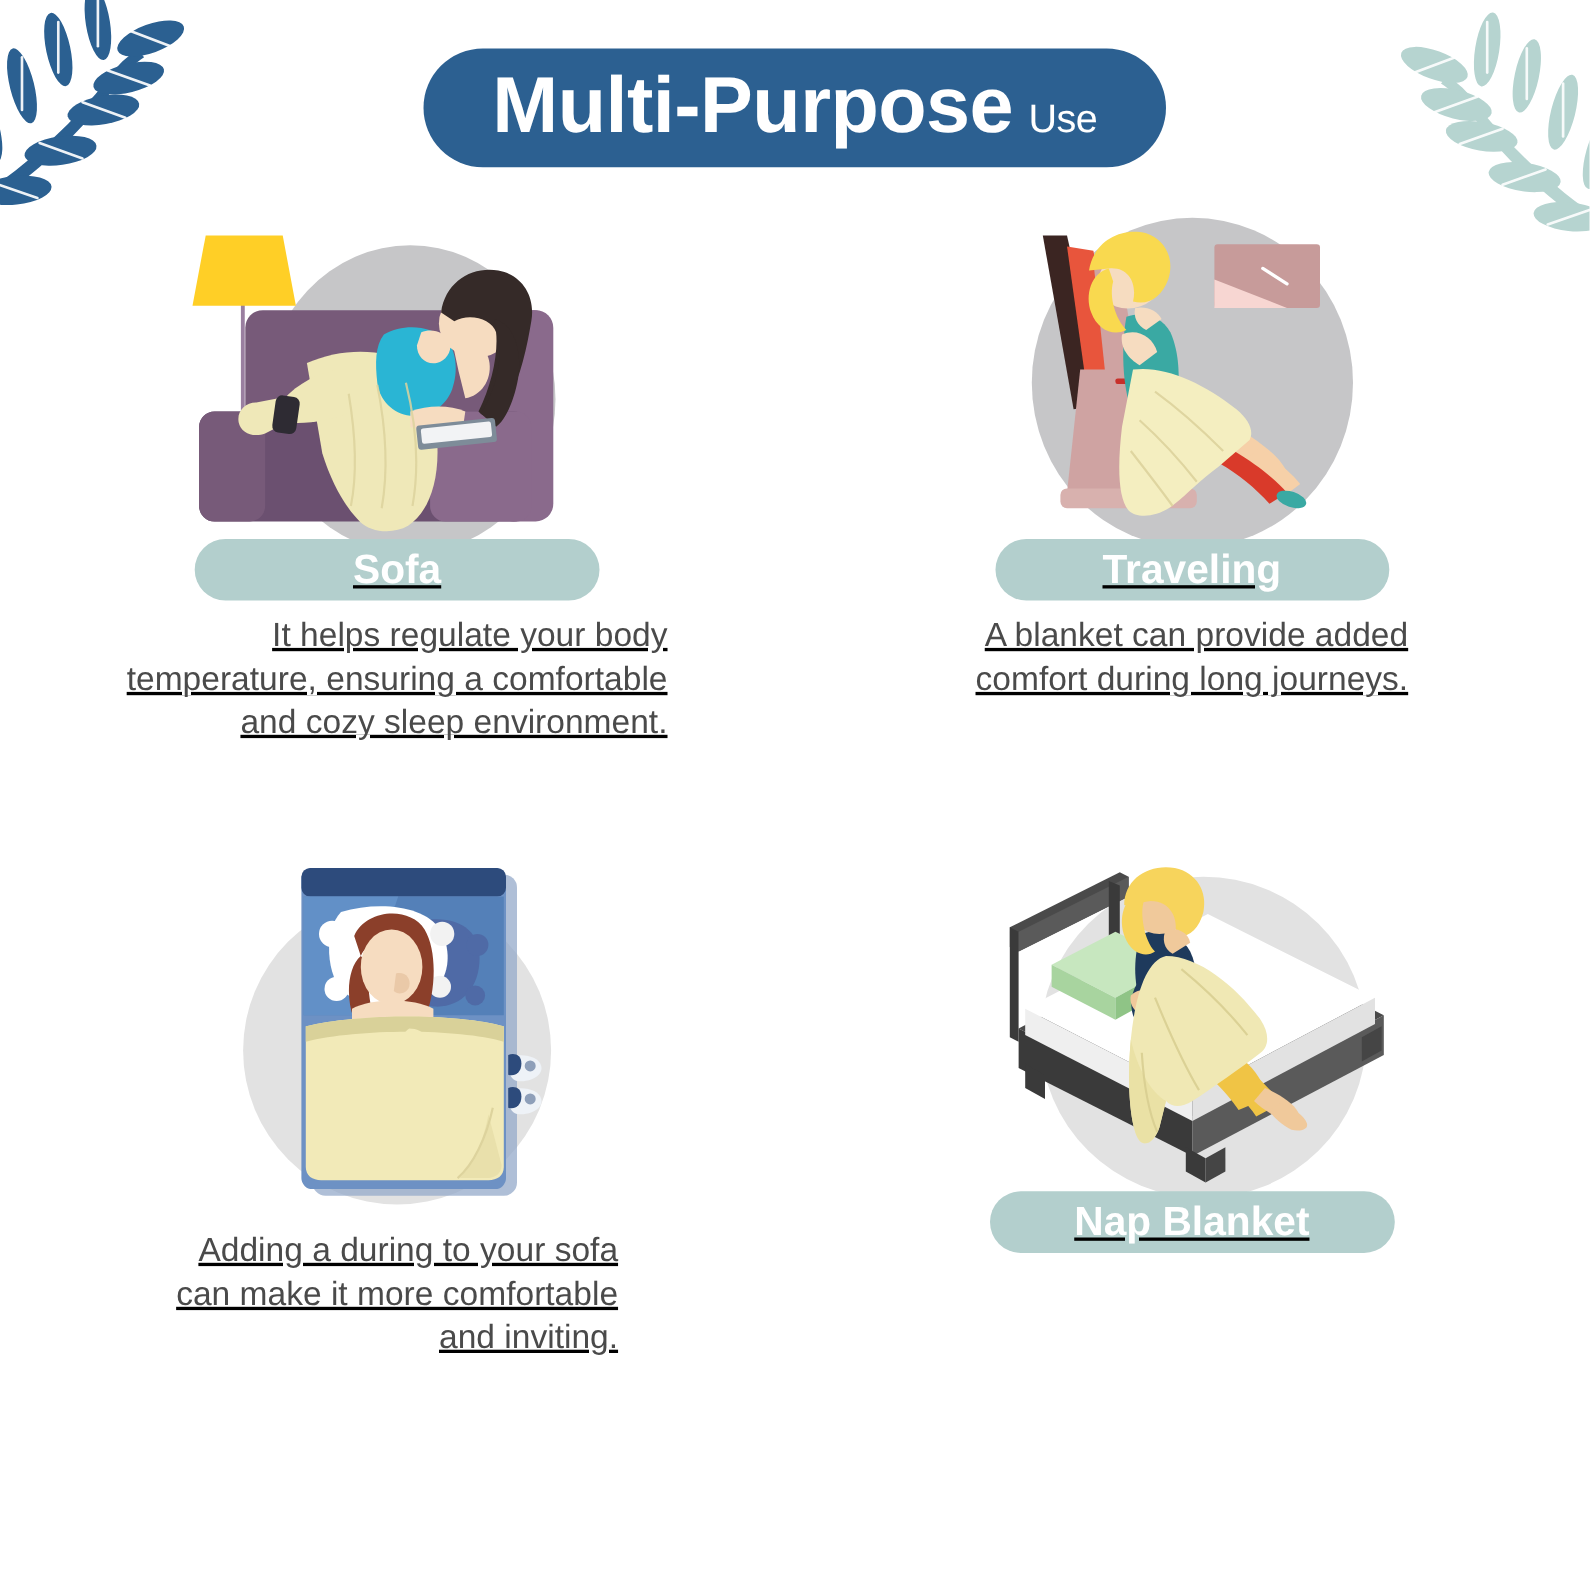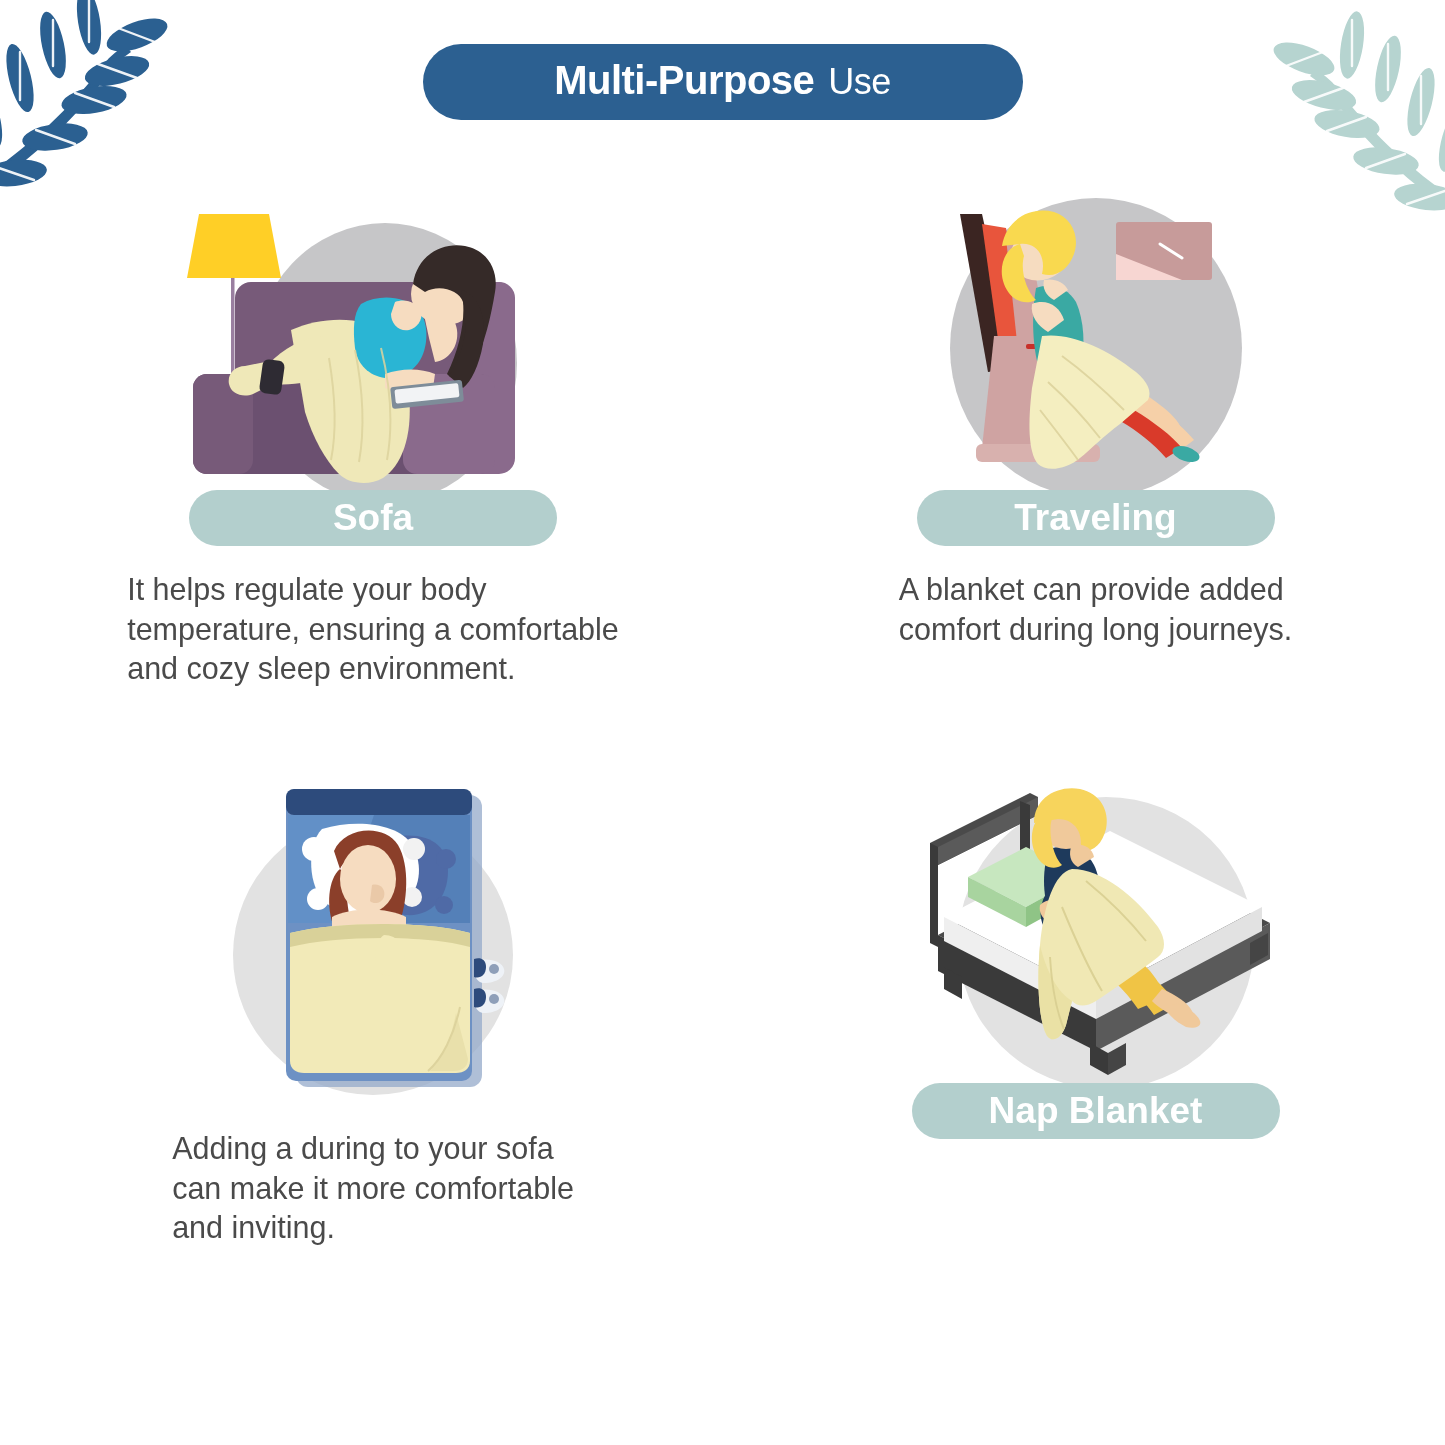--- a/index.html
+++ b/index.html
@@ -23,33 +23,34 @@
   }
   .title-pill{
     background:#2c6091;
     border-radius:70px;
     padding:16px 62px 20px 62px;
     display:flex;align-items:baseline;justify-content:center;
     min-width:600px;
     box-sizing:border-box;
   }
   .title-strong{
-    color:#ffffff;font-size:40px;font-weight:bold;letter-spacing:-0.5px;
+    color:#ffffff;font-size:72px;font-weight:bold;letter-spacing:-0.5px;
     line-height:1.0;
   }
   .title-light{
     color:#ffffff;font-size:36px;font-weight:400;letter-spacing:-0.5px;
     line-height:1.0;margin-left:14px;
   }
 
   
   .grid{
-    position:absolute;top:190px;left:12px;width:1211px;
+    position:absolute;top:190px;left:0;width:1211px;
     display:grid;grid-template-columns:722px 723px;
     grid-template-rows:565px 560px;
+    text-decoration:underline;
   }
   .card{
     position:relative;
     display:flex;flex-direction:column;align-items:center;
   }
 
   .art{
     position:relative;
     width:390px;height:315px;
     display:block;
@@ -66,25 +67,25 @@
     display:flex;align-items:center;justify-content:center;
     padding:0 46px;
     box-sizing:border-box;
     z-index:3;
   }
   .label-pill span{
     color:#ffffff;font-size:37px;font-weight:bold;letter-spacing:0px;
     white-space:nowrap;
   }
   .desc{
-    margin-top:24px;
+    margin-top:12px;
     color:#4a4a4a;
     font-size:30.5px;
     line-height:1.30;
-    text-align:left;
+    text-align:right;
     max-width:600px;
     white-space:pre-line;
   }
 
   
   .card-sofa .art{width:400px;height:310px;margin-top:8px;}
   .card-sofa .label-pill{min-width:368px;}
   .card-travel .art{width:352px;height:312px;margin-top:6px;}
   .card-travel .label-pill{min-width:358px;}
   .card-bed .art{width:350px;height:330px;margin-top:20px;}

